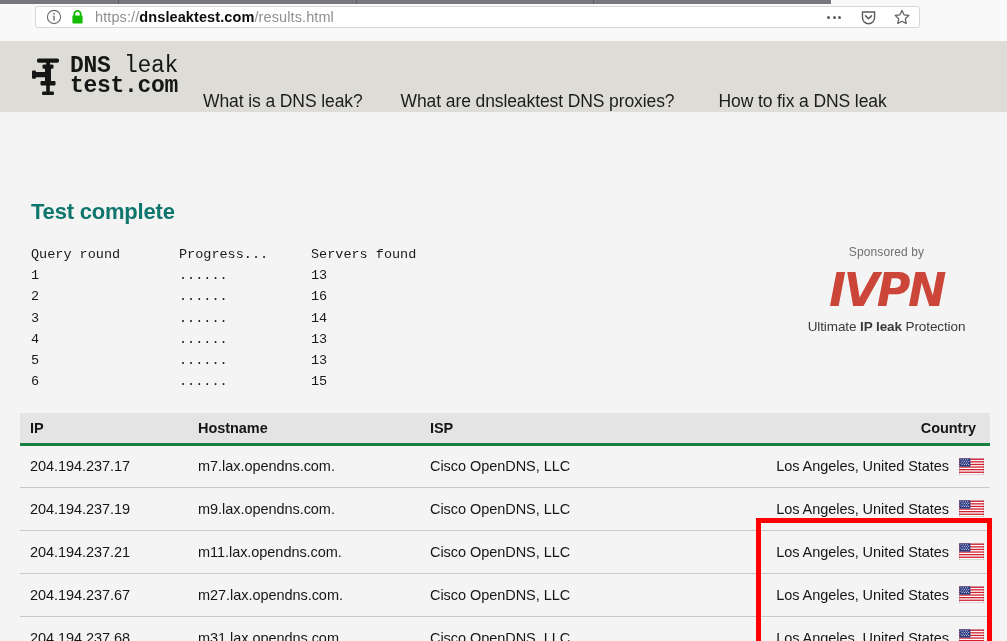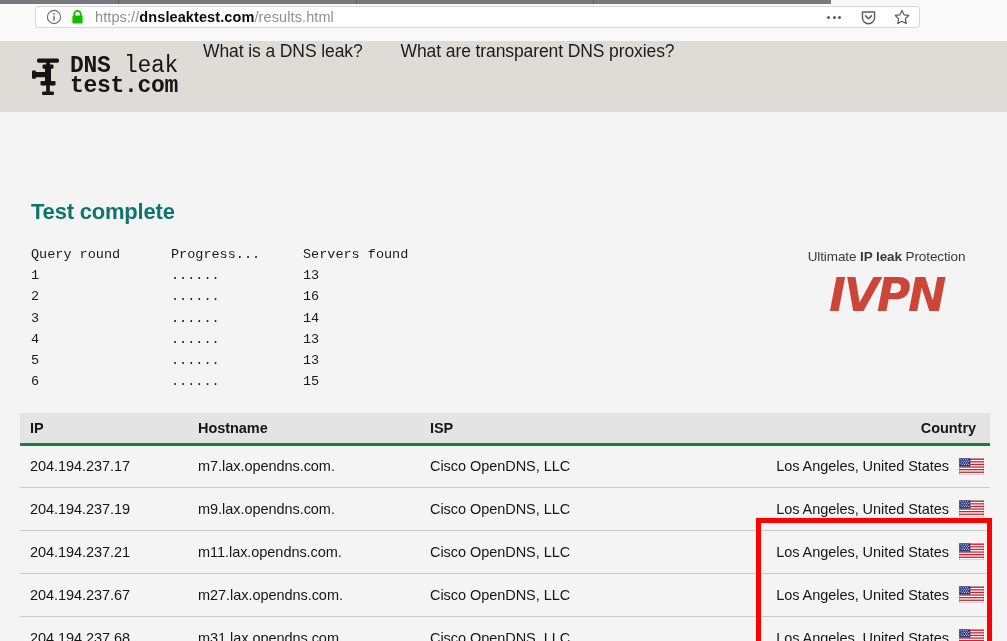--- a/index.html
+++ b/index.html
@@ -120,21 +120,21 @@
   }
   #site-logo .wordmark .l1 .b { font-weight: bold; }
   #site-logo .wordmark .l2 { font-weight: bold; }
 
   #site-nav {
     position: absolute;
     left: 203px;
     top: 0;
     height: 71px;
     display: flex;
-    align-items: flex-start;
+    align-items: flex-end;
     gap: 0;
   }
   #site-nav a {
     font-size: 17.5px;
     color: #1c1c1c;
     text-decoration: none;
     white-space: nowrap;
     letter-spacing: -0.1px;
   }
   #nav-0 { margin-right: 38px; }
@@ -163,21 +163,21 @@
     position: absolute;
     left: 31px;
     top: 132px;
     font-family: "Liberation Mono", "DejaVu Sans Mono", monospace;
     font-size: 13.5px;
     line-height: 21.2px;
     color: #1a1a1a;
     white-space: pre;
   }
   #progress-block .col-round { display: inline-block; width: 140px; }
-  #progress-block .col-prog  { display: inline-block; width: 132px; }
+  #progress-block .col-prog  { display: inline-block; width: 132px; margin-left: 8px; }
 
   
   #sponsor {
     position: absolute;
     right: 17px;
     top: 133px;
     width: 207px;
     text-align: center;
   }
   #sponsor-label {
@@ -325,41 +325,43 @@
       </svg>
     </span>
     <span class="wordmark">
       <div class="l1"><span class="b">DNS</span><span> leak</span></div>
       <div class="l2">test.com</div>
     </span>
   </div>
 
   <nav id="site-nav">
     <a id="nav-0" href="#">What is a DNS leak?</a>
-    <a id="nav-1" href="#">What are transparent DNS proxies?</a>
+    <a id="nav-1" href="#">What are dnsleaktest DNS proxies?</a>
+    <a id="nav-2" href="#">How to fix a DNS leak</a>
   </nav>
 </div>
 
 <div id="content">
 
   <h1 id="page-title">Test complete</h1>
 
   <div id="progress-block"><span class="col-round">Query round</span><span class="col-prog">Progress...</span>Servers found
 <span class="col-round">1</span><span class="col-prog">......</span>13
 <span class="col-round">2</span><span class="col-prog">......</span>16
 <span class="col-round">3</span><span class="col-prog">......</span>14
 <span class="col-round">4</span><span class="col-prog">......</span>13
 <span class="col-round">5</span><span class="col-prog">......</span>13
 <span class="col-round">6</span><span class="col-prog">......</span>15</div>
 
   <div id="sponsor">
+    <div id="sponsor-label">Sponsored by</div>
+    <div id="sponsor-logo">IVPN</div>
     <div id="sponsor-tagline">
       <span>Ultimate </span><span class="b">IP leak</span><span> Protection</span>
     </div>
-    <div id="sponsor-logo">IVPN</div>
   </div>
 
   <table id="results-table">
     <colgroup>
       <col class="w-ip">
         <col class="w-host">
         <col class="w-isp">
         <col class="w-country">
     </colgroup>
     <thead>

